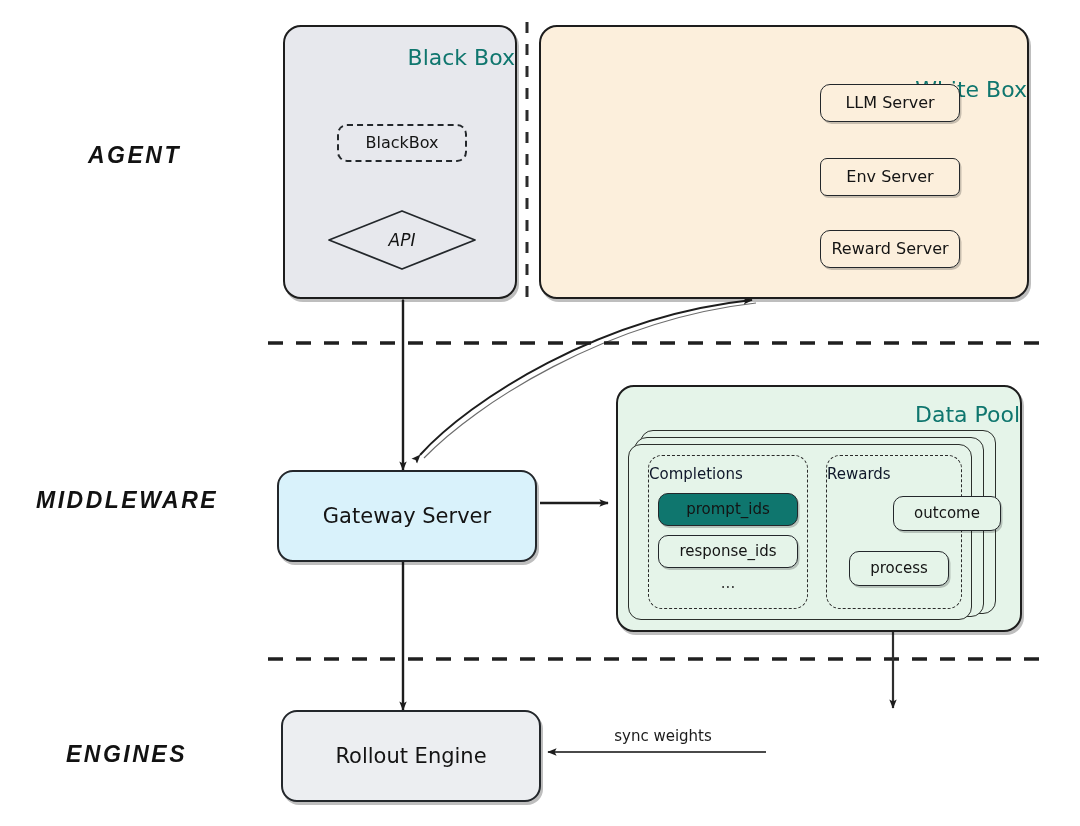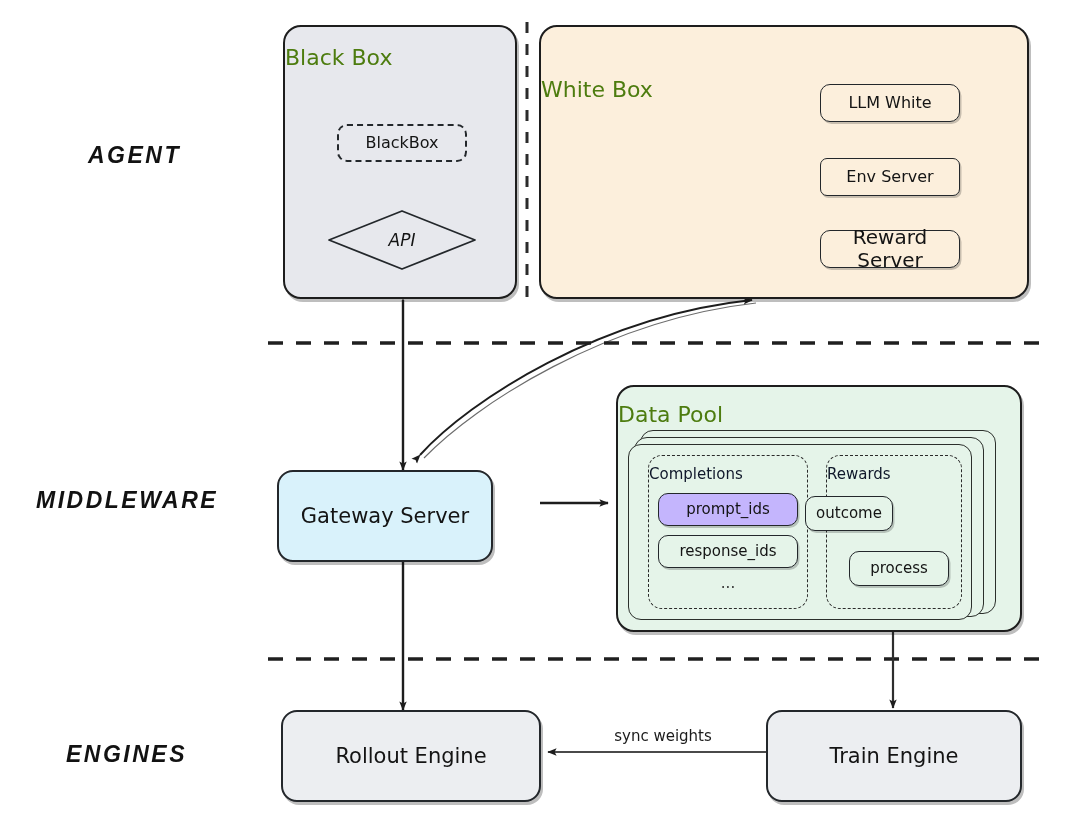--- a/index.html
+++ b/index.html
@@ -8,22 +8,22 @@
   #canvas{position:relative;width:1080px;height:826px;background:#fff;}
 
   
   .row-label{position:absolute;font-weight:700;color:#121212;
              letter-spacing:2.5px;font-size:23px;white-space:nowrap;
              font-style:italic;font-family:Liberation Sans, sans-serif;}
 
   
   .panel{position:absolute;border:2.2px solid #1d1d1d;border-radius:18px;
          box-shadow:2px 3px 0 rgba(20,20,20,.28);box-sizing:border-box;}
-  .panel-title{position:absolute;left:0;right:0;text-align:left;
-               font-size:22px;color:#4d7c0f;white-space:nowrap;}
+  .panel-title{position:absolute;left:0;right:0;text-align:right;
+               font-size:22px;color:#0f766e;white-space:nowrap;}
 
   
   .node{position:absolute;box-sizing:border-box;display:flex;
         align-items:center;justify-content:center;text-align:center;
         color:#141414;line-height:1.15;}
   .rbox{border:1.8px solid #23272b;border-radius:10px;
         box-shadow:1.5px 2px 0 rgba(20,20,20,.22);}
   .dashed-node{border:2px dashed #23272b;border-radius:10px;background:transparent;}
   .dashed-group{position:absolute;border:1.8px dashed #2a2a2a;border-radius:14px;
                 box-sizing:border-box;}
@@ -105,71 +105,66 @@
     <svg width="150" height="62" style="position:absolute;left:0;top:0;overflow:visible;">
       <polygon points="75,2 148,31 75,60 2,31" fill="#e7e8ed" stroke="#23272b" stroke-width="1.8" stroke-linejoin="round"></polygon>
     </svg>
     <div class="diamond-label">API</div>
   </div>
 
   <div class="panel" style="left:539px;top:25px;width:490px;height:274px;background:#fcefdc;">
     <div class="panel-title" style="top:18px;margin-top:32px;">White Box</div>
   </div>
   <div class="node rbox" style="left:820px;top:84px;width:140px;height:38px;background:#fcefdc;font-size:16px;">
-    <span>LLM White</span>
+    <span>LLM Server</span>
   </div>
   <div class="node rbox" style="left:820px;top:158px;width:140px;height:38px;background:#fcefdc;font-size:16px;border-radius:7px;">
     <span>Env Server</span>
   </div>
-  <div class="node rbox" style="left:820px;top:230px;width:140px;height:38px;background:#fcefdc;font-size:20px;">
+  <div class="node rbox" style="left:820px;top:230px;width:140px;height:38px;background:#fcefdc;font-size:16px;">
     <span>Reward Server</span>
   </div>
 
-  <div class="node rbox" style="left:277px;top:470px;width:216px;height:92px;background:#d9f2fb;
+  <div class="node rbox" style="left:277px;top:470px;width:260px;height:92px;background:#d9f2fb;
               font-size:21px;border-radius:16px;border-width:2.2px;
               box-shadow:2px 3px 0 rgba(20,20,20,.28);">
     <span>Gateway Server</span>
   </div>
 
   <div class="panel" style="left:616px;top:385px;width:406px;height:247px;background:#e5f4e9;">
     <div class="panel-title" style="top:15px;">Data Pool</div>
   </div>
 
   <div class="stack-card" style="left:640px;top:430px;width:356px;height:184px;background:#e5f4e9;"></div>
   <div class="stack-card" style="left:634px;top:437px;width:350px;height:180px;background:#e5f4e9;"></div>
   <div class="stack-card" style="left:628px;top:444px;width:344px;height:176px;background:#e5f4e9;"></div>
 
   <div class="dashed-group" style="left:648px;top:455px;width:160px;height:154px;">
     <div class="group-title" style="top:9px;">Completions</div>
   </div>
-  <div class="node rbox" style="left:658px;top:493px;width:140px;height:33px;background:#c4b5fd;font-size:15px;">
+  <div class="node rbox" style="left:658px;top:493px;width:140px;height:33px;background:#0f766e;font-size:15px;">
     <span>prompt_ids</span>
   </div>
   <div class="node rbox" style="left:658px;top:535px;width:140px;height:33px;background:#e5f4e9;font-size:15px;">
     <span>response_ids</span>
   </div>
   <div class="node" style="left:658px;top:574px;width:140px;height:20px;font-size:15px;color:#333;">
     <span>...</span>
   </div>
 
   <div class="dashed-group" style="left:826px;top:455px;width:136px;height:154px;">
     <div class="group-title" style="top:9px;">Rewards</div>
   </div>
-  <div class="node rbox" style="left:805px;top:496px;width:88px;height:35px;background:#e5f4e9;font-size:15px;">
+  <div class="node rbox" style="left:893px;top:496px;width:108px;height:35px;background:#e5f4e9;font-size:15px;">
     <span>outcome</span>
   </div>
   <div class="node rbox" style="left:849px;top:551px;width:100px;height:35px;background:#e5f4e9;font-size:15px;">
     <span>process</span>
   </div>
 
   <div class="node rbox" style="left:281px;top:710px;width:260px;height:92px;background:#eceef1;
               font-size:21px;border-radius:16px;border-width:2.2px;
               box-shadow:2px 3px 0 rgba(20,20,20,.28);">
     <span>Rollout Engine</span>
   </div>
-  <div class="node rbox" style="left:766px;top:710px;width:256px;height:92px;background:#eceef1;
-              font-size:21px;border-radius:16px;border-width:2.2px;
-              box-shadow:2px 3px 0 rgba(20,20,20,.28);">
-    <span>Train Engine</span>
-  </div>
   <div class="edge-label" style="left:598px;top:727px;width:130px;">sync weights</div>
 
 </div>
 
 </body></html>

